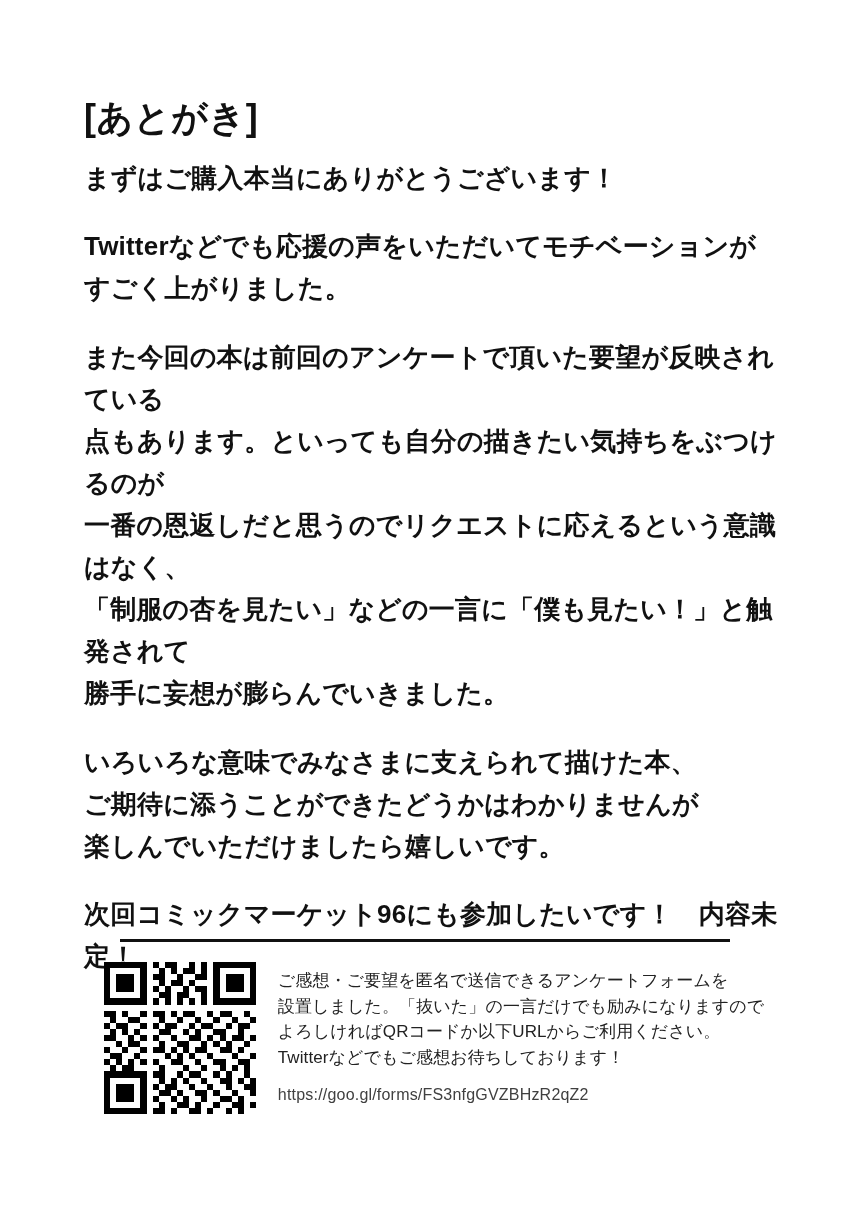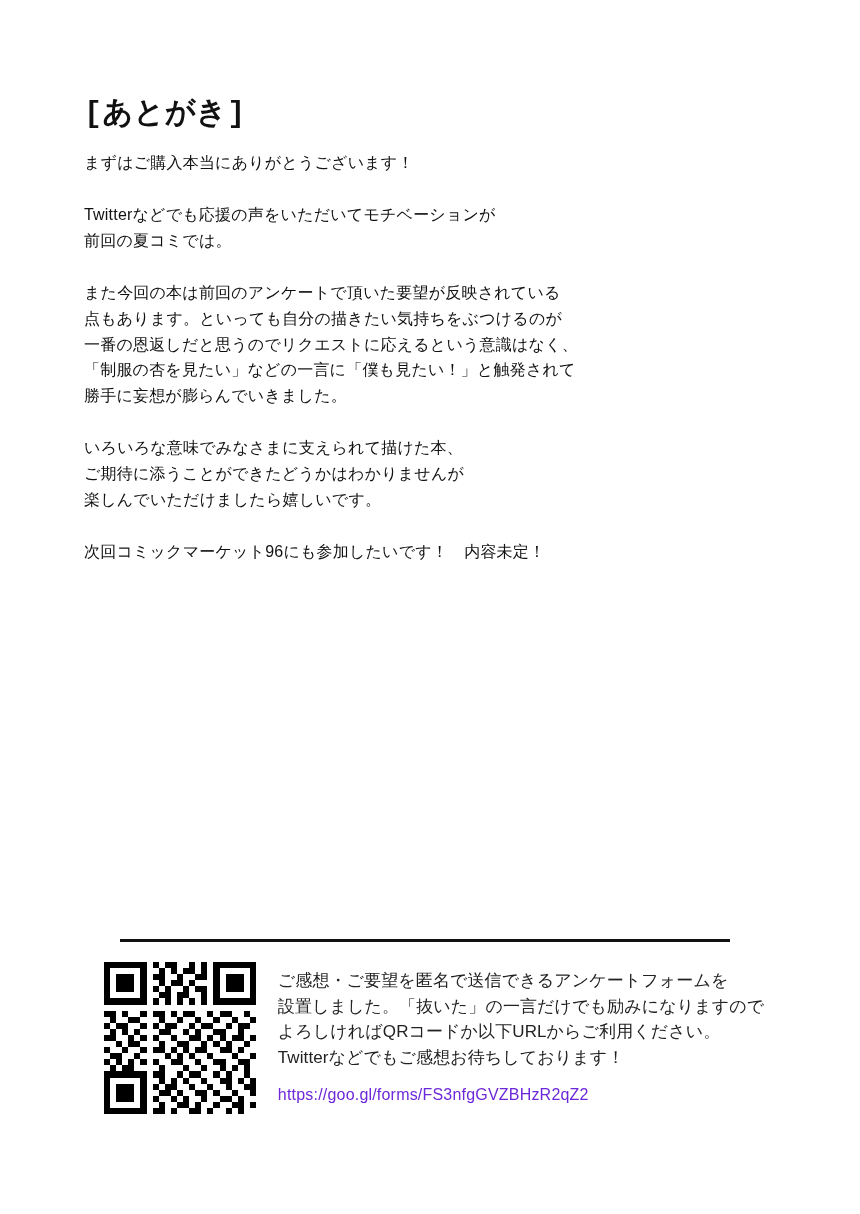--- a/index.html
+++ b/index.html
@@ -20,30 +20,29 @@
     inset: 0;
     background: #ffffff;
   }
   .content {
     position: absolute;
     left: 84px;
     top: 96px;
     width: 700px;
   }
   .afterword-title {
-    font-size: 30px;
+    font-size: 36px;
     font-weight: bold;
     letter-spacing: 0.5px;
     margin: 0 0 18px 0;
     line-height: 1.2;
-    font-family: Liberation Mono, monospace;
   }
   .para {
-    font-size: 16px;
-    font-weight: normal;
+    font-size: 26px;
+    font-weight: bold;
     line-height: 1.62;
     margin: 0 0 26px 0;
     letter-spacing: 0.2px;
     white-space: pre-line;
   }
   .para.last-line {
     margin-bottom: 24px;
   }
   .divider {
     position: absolute;
@@ -78,34 +77,34 @@
   .footer-note {
     font-size: 17px;
     line-height: 1.5;
     color: #222222;
     white-space: pre-line;
     letter-spacing: 0.1px;
   }
   .footer-url {
     margin-top: 16px;
     font-size: 16px;
-    color: #6d28d9;
+    color: #404040;
     letter-spacing: 0.2px;
   }
 </style>
 </head>
 <body>
 
 <div class="page">
 
   <div class="content">
     <h1 class="afterword-title">[あとがき]</h1>
     <p class="para">まずはご購入本当にありがとうございます！</p>
     <p class="para">Twitterなどでも応援の声をいただいてモチベーションが
-前回の夏コミでは。</p>
+すごく上がりました。</p>
     <p class="para">また今回の本は前回のアンケートで頂いた要望が反映されている
 点もあります。といっても自分の描きたい気持ちをぶつけるのが
 一番の恩返しだと思うのでリクエストに応えるという意識はなく、
 「制服の杏を見たい」などの一言に「僕も見たい！」と触発されて
 勝手に妄想が膨らんでいきました。</p>
     <p class="para">いろいろな意味でみなさまに支えられて描けた本、
 ご期待に添うことができたどうかはわかりませんが
 楽しんでいただけましたら嬉しいです。</p>
     <p class="para last-line">次回コミックマーケット96にも参加したいです！　内容未定！</p>
   </div>

